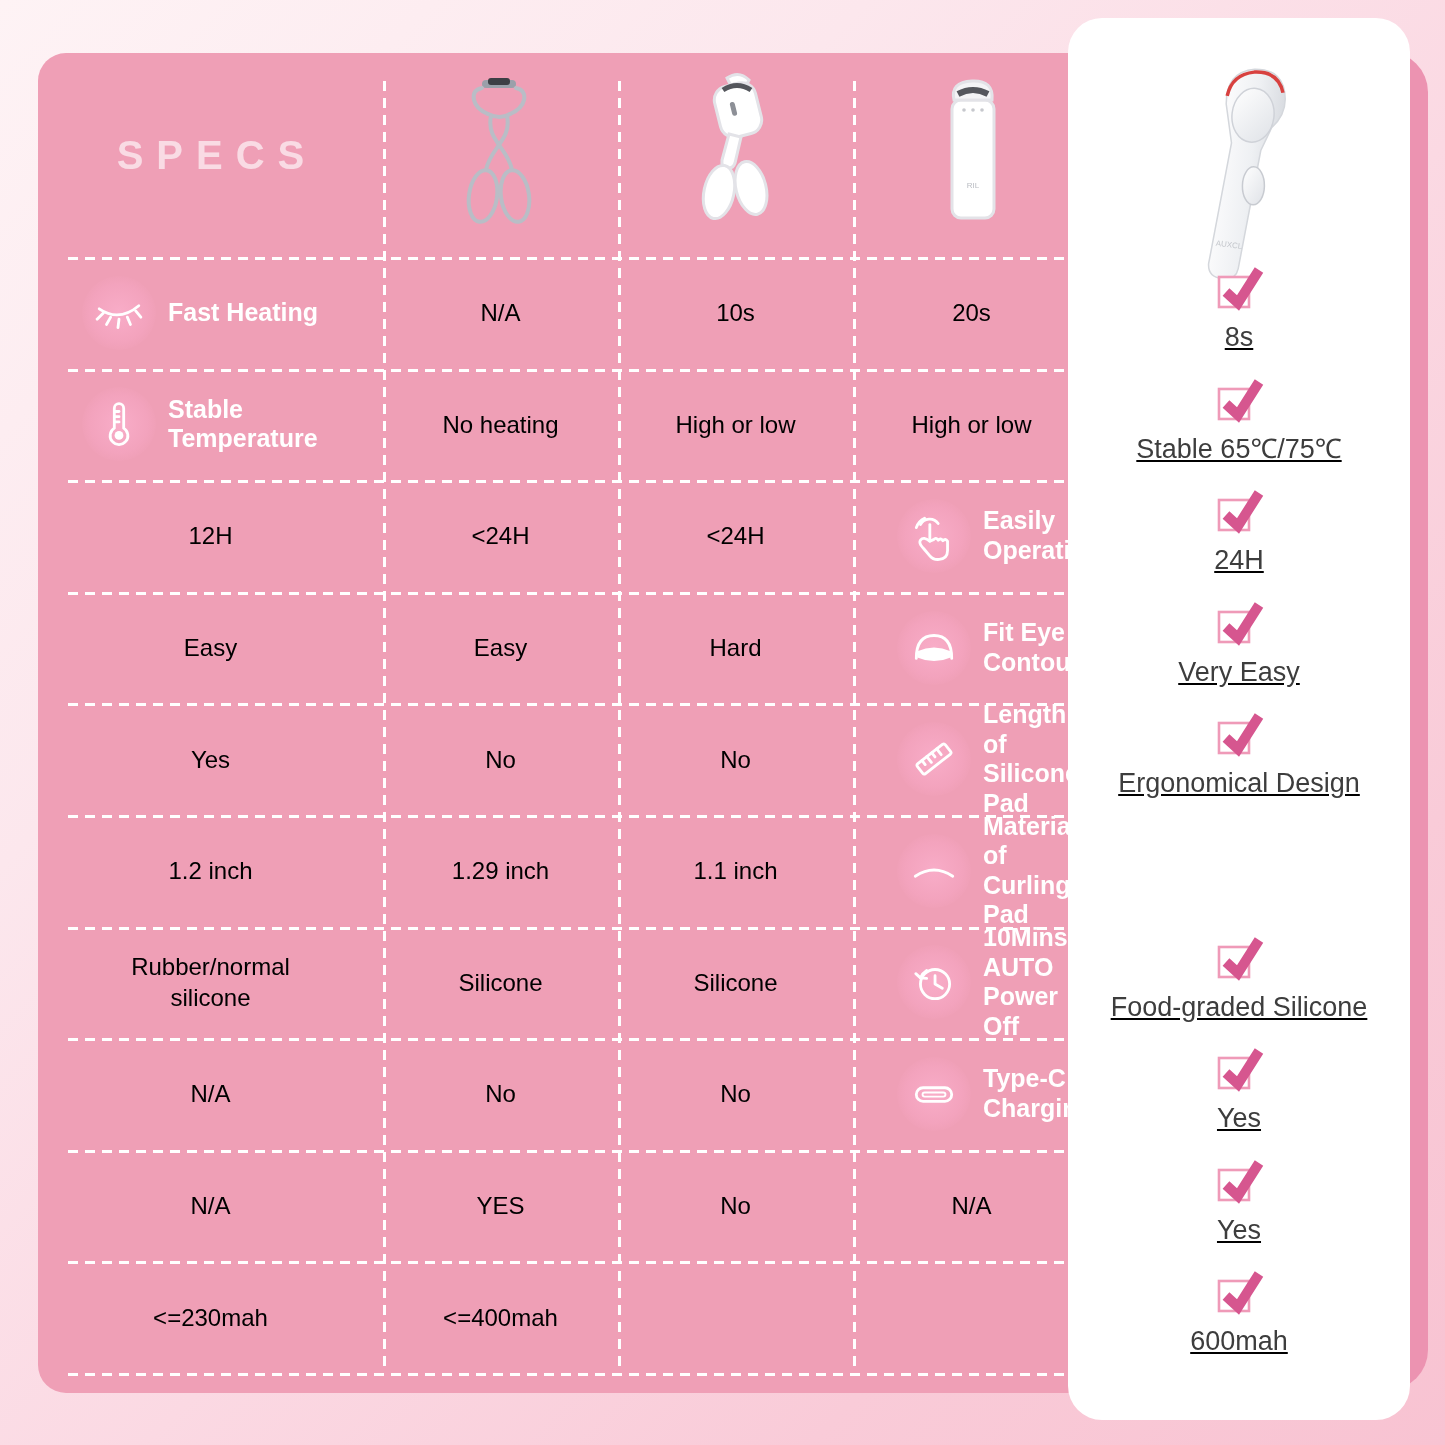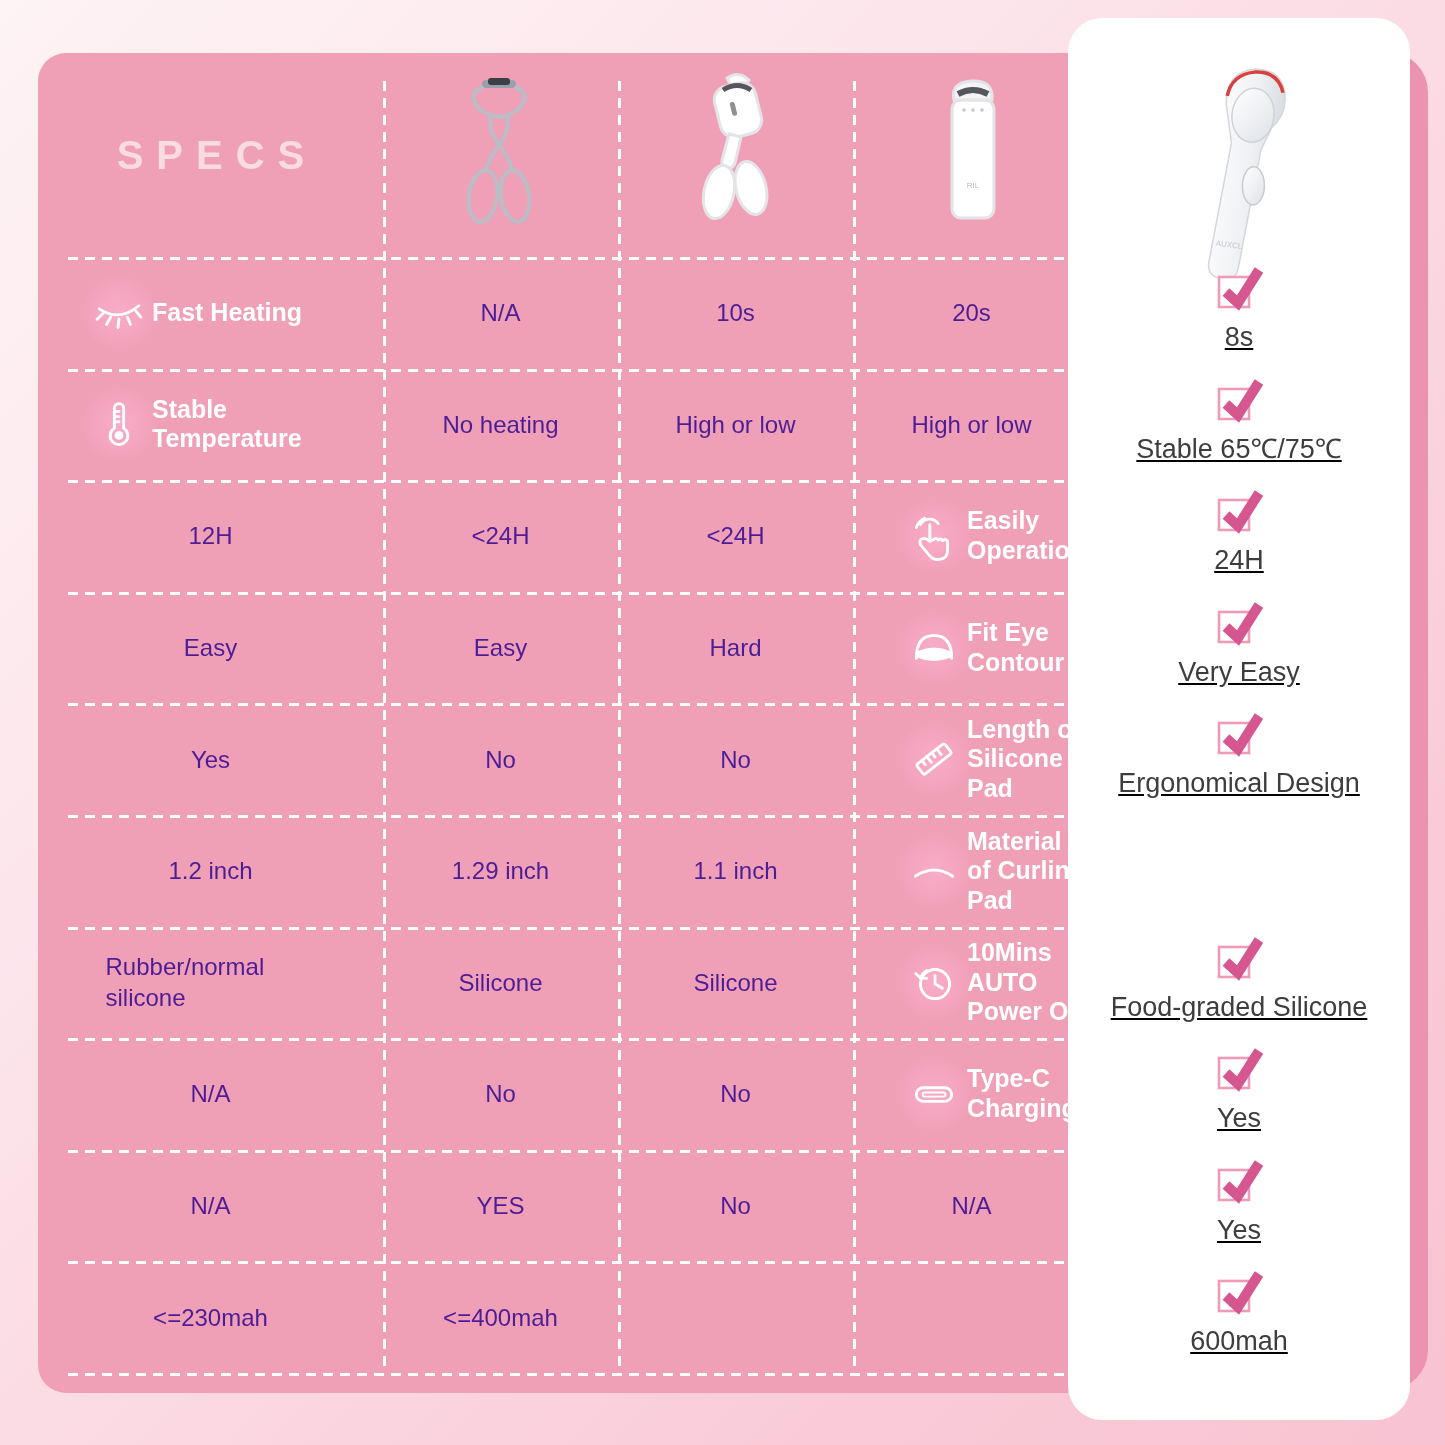--- a/index.html
+++ b/index.html
@@ -17,33 +17,33 @@
     position:absolute;inset:0;display:grid;
     grid-template-columns:345px 235px 235px 237px;
     grid-template-rows:204px repeat(10,111.6px);
   }
   .cell{display:flex;align-items:center;justify-content:center;}
   .title-cell{justify-content:center;}
   .specs-title{
     font-size:40px;font-weight:bold;letter-spacing:13px;color:#f9dbe4;
     padding-left:13px; 
   }
-  .label-cell{justify-content:flex-start;padding-left:48px;}
+  .label-cell{justify-content:flex-start;padding-left:48px;gap:16px;}
   .icon-wrap{position:relative;width:66px;height:66px;flex:0 0 66px;
     display:flex;align-items:center;justify-content:center;}
   .icon-wrap::before{
     content:"";position:absolute;inset:-4px;border-radius:50%;
     background:radial-gradient(circle,rgba(250,175,203,.85) 0%,rgba(248,168,198,.45) 55%,rgba(248,168,198,0) 75%);
   }
   .icon-wrap svg{position:relative;}
   .row-label{
     width:168px;font-size:25px;font-weight:bold;color:#fff;line-height:1.18;
   }
   .value-cell span{
-    display:block;max-width:210px;font-size:24px;color:#4c1d95;line-height:1.3;
+    display:block;max-width:210px;font-size:24px;color:#000000;text-align:center;line-height:1.3;
   }
   .vline{position:absolute;top:28px;height:1292px;width:3px;
     background:repeating-linear-gradient(to bottom,#fff 0 10px,transparent 10px 17px);}
   .hline{position:absolute;left:30px;width:1000px;height:3px;
     background:repeating-linear-gradient(to right,#fff 0 10px,transparent 10px 17px);}
   
   .panel-shadow{
     position:absolute;left:1096px;top:52px;width:332px;height:1338px;
     background:#ec93b1;border-radius:40px;z-index:5;
   }

